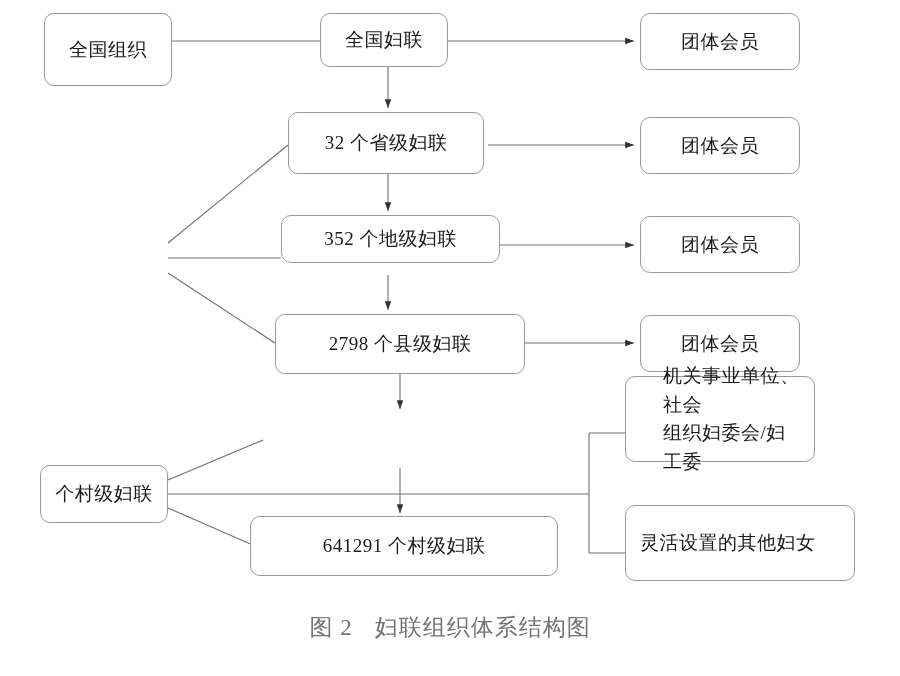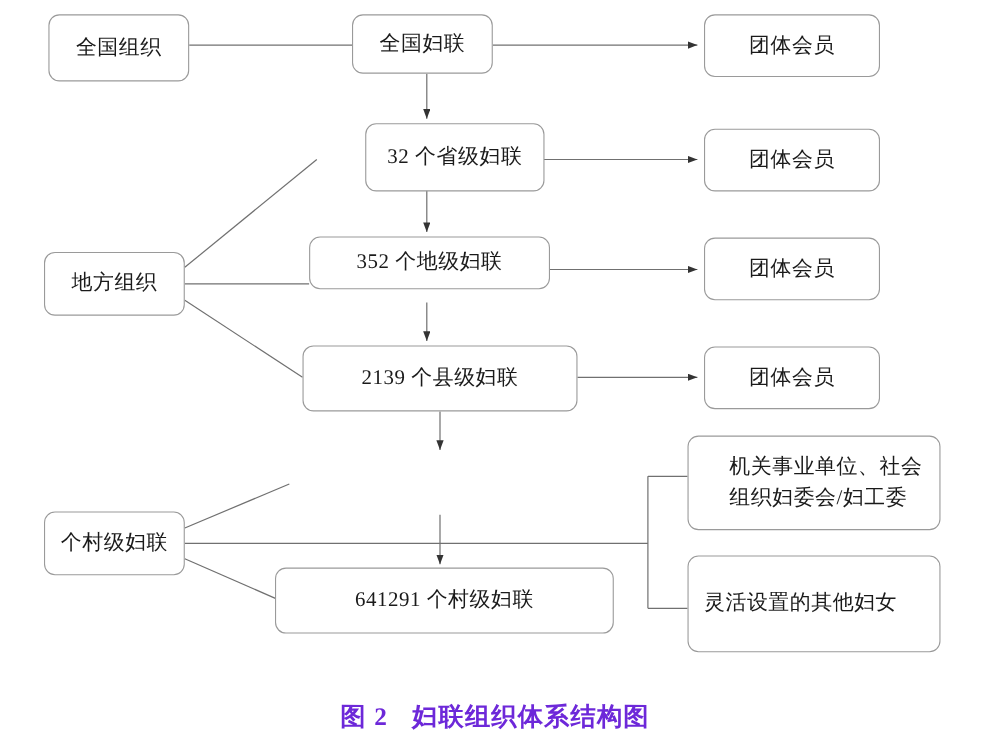--- a/index.html
+++ b/index.html
@@ -45,24 +45,23 @@
     z-index: 1;
   }
   .caption {
     position: absolute;
     left: 0;
     top: 612px;
     width: 900px;
     text-align: center;
     font-family: "Liberation Serif", "DejaVu Serif", serif;
     font-size: 23px;
-    font-weight: bold;
-    color: #6d28d9;
+    font-weight: normal;
+    color: #737373;
     letter-spacing: 1px;
-    margin-top: 24px;
   }
   .caption .cap-gap { display: inline-block; width: 22px; }
 </style>
 </head>
 <body>
 
 <div id="page">
 
   <svg class="svg-layer" viewBox="0 0 900 676">
     <defs>
@@ -100,46 +99,43 @@
       <line x1="168" y1="508" x2="255" y2="546"></line>
 
       <line x1="168" y1="494" x2="589" y2="494"></line>
       <line x1="589" y1="433" x2="589" y2="553"></line>
       <line x1="589" y1="433" x2="625" y2="433"></line>
       <line x1="589" y1="553" x2="625" y2="553"></line>
 
     </g>
   </svg>
 
-  <div class="node" style="left:44px; top:13px; width:128px; height:61px;">
+  <div class="node" style="left:44px; top:13px; width:128px; height:73px;">
     <span>全国组织</span>
   </div>
 
-  <div class="node" style="left:40px; top:229px; width:128px; height:58px;">
-    <span>地方组织</span>
-  </div>
 
   <div class="node" style="left:40px; top:465px; width:128px; height:58px;">
     <span>个村级妇联</span>
   </div>
 
   <div class="node" style="left:320px; top:13px; width:128px; height:54px;">
     <span>全国妇联</span>
   </div>
 
-  <div class="node" style="left:288px; top:112px; width:163px; height:62px;margin-left:44px;">
+  <div class="node" style="left:288px; top:112px; width:196px; height:62px;">
     <span>32 个省级妇联</span>
   </div>
 
   <div class="node" style="left:281px; top:215px; width:219px; height:48px;">
     <span>352 个地级妇联</span>
   </div>
 
   <div class="node" style="left:275px; top:314px; width:250px; height:60px;">
-    <span>2139 个县级妇联</span>
+    <span>2798 个县级妇联</span>
   </div>
 
 
   <div class="node" style="left:250px; top:516px; width:308px; height:60px;">
     <span>641291 个村级妇联</span>
   </div>
 
   <div class="node" style="left:640px; top:13px; width:160px; height:57px;">
     <span>团体会员</span>
   </div>
@@ -149,28 +145,28 @@
   </div>
 
   <div class="node" style="left:640px; top:216px; width:160px; height:57px;">
     <span>团体会员</span>
   </div>
 
   <div class="node" style="left:640px; top:315px; width:160px; height:57px;">
     <span>团体会员</span>
   </div>
 
-  <div class="node left-text" style="left:625px; top:396px; width:230px; height:86px;padding-left:37px;">
+  <div class="node left-text" style="left:625px; top:376px; width:190px; height:86px;padding-left:37px;">
     <div>
       <div>机关事业单位、社会</div>
       <div>组织妇委会/妇工委</div>
     </div>
   </div>
 
-  <div class="node left-text" style="left:625px; top:505px; width:230px; height:88px;">
+  <div class="node left-text" style="left:625px; top:505px; width:230px; height:76px;">
     <div>
       <div>灵活设置的其他妇女</div>
     </div>
   </div>
 
   <div class="caption">
     <span>图 2</span><span class="cap-gap"></span><span>妇联组织体系结构图</span>
   </div>
 
 </div>

